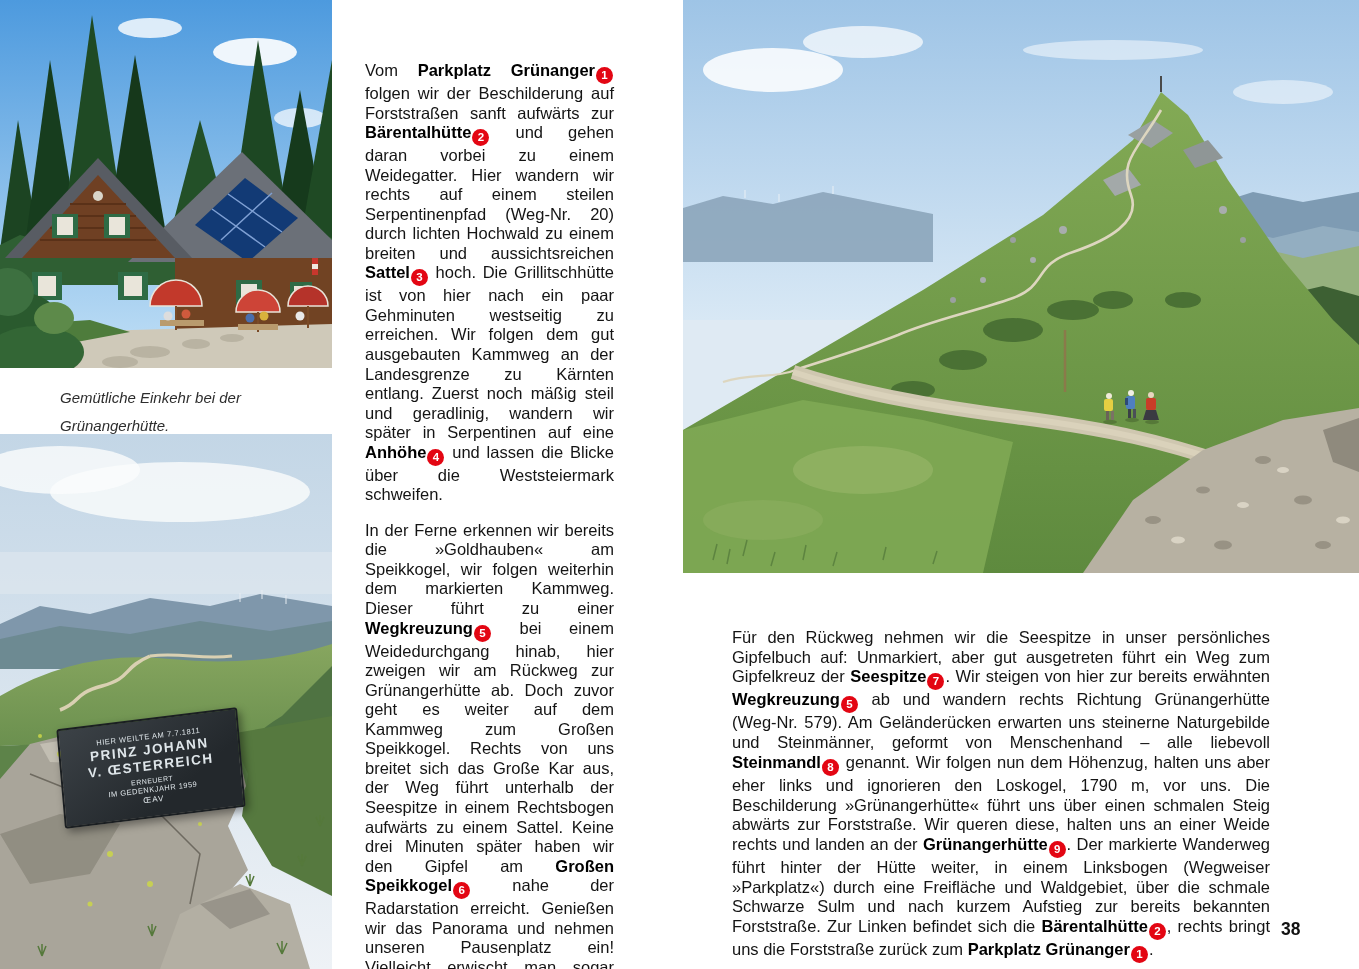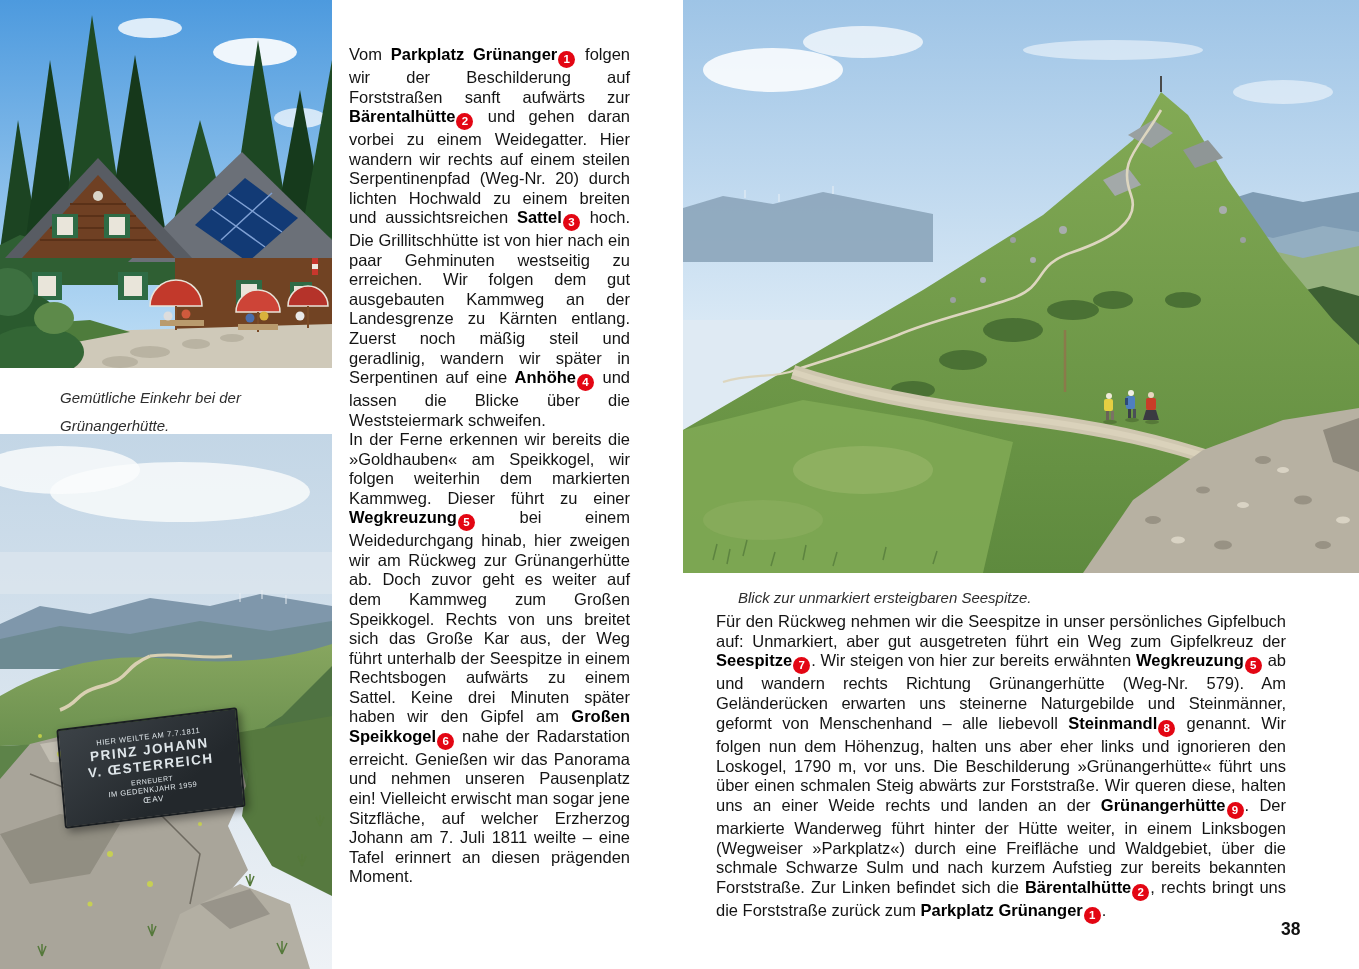--- a/index.html
+++ b/index.html
@@ -8,21 +8,21 @@
   .photo{position:absolute;overflow:hidden;background:#dfeaf3;}
   .photo svg{display:block;width:100%;height:100%;}
   .photo-a{left:0;top:0;width:332px;height:368px;}
   .photo-b{left:0;top:434px;width:332px;height:535px;}
   .photo-c{left:683px;top:0;width:676px;height:573px;}
   .caption{position:absolute;font-style:italic;font-size:15px;line-height:28px;color:#2d2d2d;}
   .caption-a{left:60px;top:384px;width:215px;}
   .caption-mid{left:349px;top:876px;width:258px;}
   .caption-c{left:738px;top:584px;width:600px;}
   .bodytext{position:absolute;text-align:justify;font-size:16.5px;line-height:19.55px;color:#141414;}
-  .bodytext p{margin:0;padding:0;}
+  .bodytext p{margin:16px;padding:0;}
   .col-mid{left:349px;top:45px;width:281px;}
   .col-right{left:716px;top:612px;width:570px;line-height:19.7px;}
   strong{font-weight:700;color:#000;}
   .badge{display:inline-block;width:17px;height:17px;border-radius:50%;
          background:var(--badge-red,#e30613);color:#fff;font-weight:700;font-style:normal;
          font-size:11.5px;line-height:17px;text-align:center;vertical-align:-3px;margin:0 1px;}
   .pagenum{position:absolute;left:1281px;top:919px;font-size:17.5px;font-weight:600;color:#111;}
   .plaque{position:absolute;left:60px;top:284px;width:178px;height:96px;
           background:linear-gradient(145deg,#3c4247,#23282c 70%);
           border:2px solid #1b1f22;border-radius:3px;
@@ -313,20 +313,19 @@
         </g>
         <g>
           <circle cx="468" cy="395" r="3" fill="#e8d6c0"></circle>
           <rect x="463" y="398" width="10" height="12" rx="2" fill="#c93d28"></rect>
           <polygon points="463,410 473,410 476,420 460,420" fill="#3a3a42"></polygon>
         </g>
       </g>
     </svg>
   </div>
 
-  <div class="caption caption-c">Blick zur unmarkiert ersteigbaren Seespitze.</div>
 
   <div class="bodytext col-right">
     <p><span>Für den Rückweg nehmen wir die Seespitze in unser persönliches Gipfelbuch auf: Unmarkiert, aber gut ausgetreten führt ein Weg zum Gipfelkreuz der </span><strong>Seespitze</strong><span class="badge">7</span><span>. Wir steigen von hier zur bereits erwähnten </span><strong>Wegkreuzung</strong><span class="badge">5</span><span> ab und wandern rechts Richtung Grünangerhütte (Weg-Nr. 579). Am Geländerücken erwarten uns steinerne Naturgebilde und Steinmänner, geformt von Menschenhand – alle liebevoll </span><strong>Steinmandl</strong><span class="badge">8</span><span> genannt. Wir folgen nun dem Höhenzug, halten uns aber eher links und ignorieren den Loskogel, 1790 m, vor uns. Die Beschilderung »Grünangerhütte« führt uns über einen schmalen Steig abwärts zur Forststraße. Wir queren diese, halten uns an einer Weide rechts und landen an der </span><strong>Grünangerhütte</strong><span class="badge">9</span><span>. Der markierte Wanderweg führt hinter der Hütte weiter, in einem Linksbogen (Wegweiser »Parkplatz«) durch eine Freifläche und Waldgebiet, über die schmale Schwarze Sulm und nach kurzem Aufstieg zur bereits bekannten Forststraße. Zur Linken befindet sich die </span><strong>Bärentalhütte</strong><span class="badge">2</span><span>, rechts bringt uns die Forststraße zurück zum </span><strong>Parkplatz Grünanger</strong><span class="badge">1</span><span>.</span></p>
   </div>
 
   <div class="pagenum">38</div>
 </div>
 
 </body></html>

